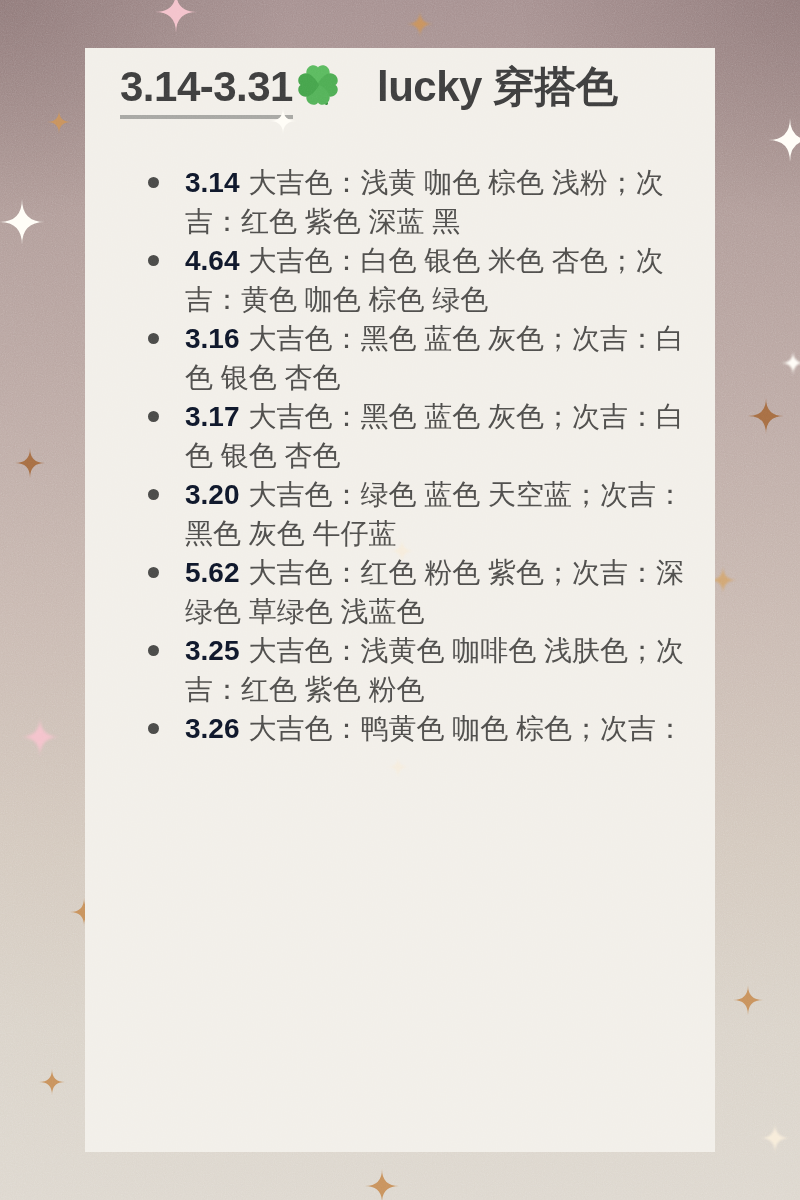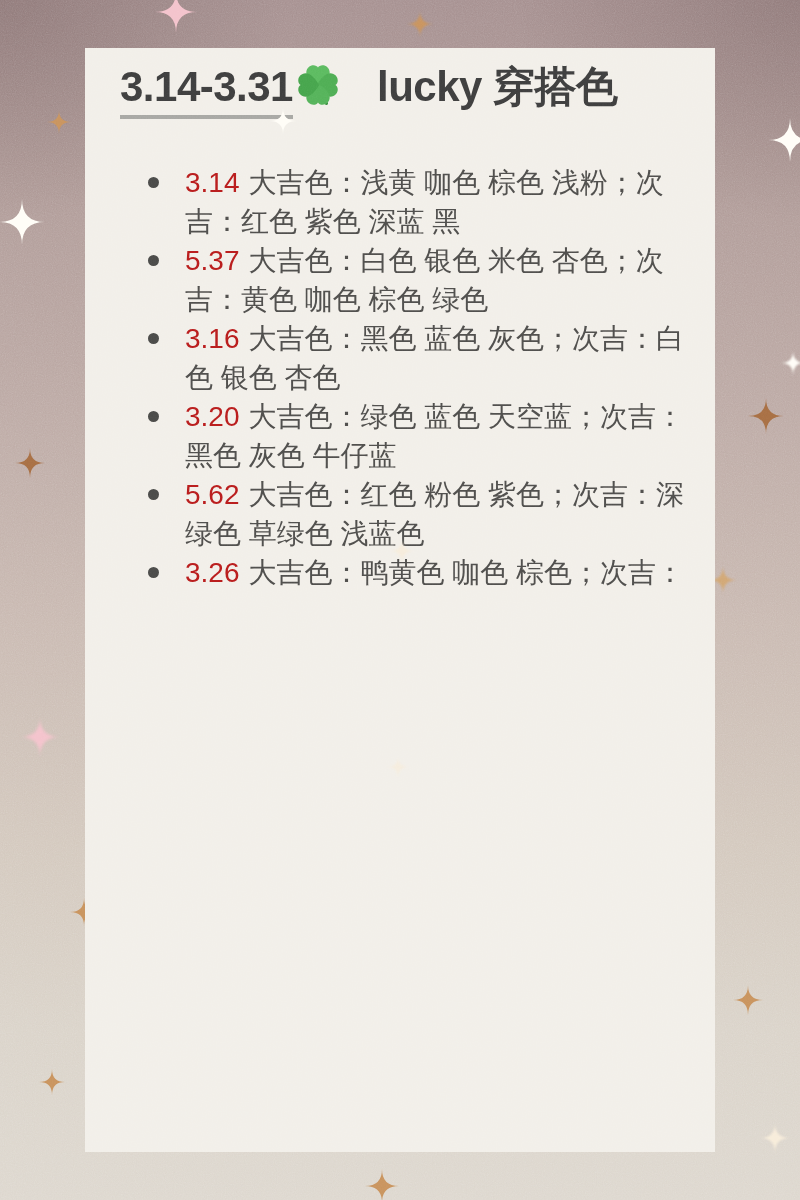--- a/index.html
+++ b/index.html
@@ -37,21 +37,21 @@
   }
   .lucky-list{
     list-style:none;margin:44px 0 0 65px;padding:0;width:520px;
     font-size:28px;line-height:39px;color:#4f4e4c;
   }
   .lucky-list li{position:relative;margin:0;padding:0;}
   .lucky-list li::before{
     content:"";position:absolute;left:-37px;top:14px;width:11px;height:11px;
     border-radius:50%;background:#4a4a48;
   }
-  .item-date{font-weight:400;color:#b91c1c;margin-right:9px;}
+  .item-date{font-weight:700;color:#0f172a;margin-right:9px;}
 </style>
 </head>
 <body>
 
 <div class="stage">
 
   <svg class="grain strong" xmlns="http://www.w3.org/2000/svg">
     <filter id="g-strong">
         <feTurbulence type="fractalNoise" baseFrequency="0.9" numOctaves="2" seed="7" stitchTiles="stitch"></feTurbulence>
         <feColorMatrix type="saturate" values="0"></feColorMatrix>
@@ -150,30 +150,36 @@
         </svg>
       </span><span class="title-suffix">lucky 穿搭色</span>
     </div>
 
     <ul class="lucky-list">
 
     <li>
         <span class="item-date">3.14</span><span class="item-colors">大吉色：浅黄 咖色 棕色 浅粉；次吉：红色 紫色 深蓝 黑</span>
       </li>
         <li>
-        <span class="item-date">5.37</span><span class="item-colors">大吉色：白色 银色 米色 杏色；次吉：黄色 咖色 棕色 绿色</span>
+        <span class="item-date">4.64</span><span class="item-colors">大吉色：白色 银色 米色 杏色；次吉：黄色 咖色 棕色 绿色</span>
       </li>
         <li>
         <span class="item-date">3.16</span><span class="item-colors">大吉色：黑色 蓝色 灰色；次吉：白色 银色 杏色</span>
       </li>
         <li>
+        <span class="item-date">3.17</span><span class="item-colors">大吉色：黑色 蓝色 灰色；次吉：白色 银色 杏色</span>
+      </li>
+        <li>
         <span class="item-date">3.20</span><span class="item-colors">大吉色：绿色 蓝色 天空蓝；次吉：黑色 灰色 牛仔蓝</span>
       </li>
         <li>
         <span class="item-date">5.62</span><span class="item-colors">大吉色：红色 粉色 紫色；次吉：深绿色 草绿色 浅蓝色</span>
+      </li>
+        <li>
+        <span class="item-date">3.25</span><span class="item-colors">大吉色：浅黄色 咖啡色 浅肤色；次吉：红色 紫色 粉色</span>
       </li>
         <li>
         <span class="item-date">3.26</span><span class="item-colors">大吉色：鸭黄色 咖色 棕色；次吉：</span>
       </li>
       </ul>
   </div>
 
   <span class="sparkle oncard" style="left:283px;top:121px;width:27px;height:29px">
       <svg viewBox="0 0 24 24">
         <path d="M12 0Q12 12 24 12Q12 12 12 24Q12 12 0 12Q12 12 12 0Z" fill="#fffdf7"></path>

